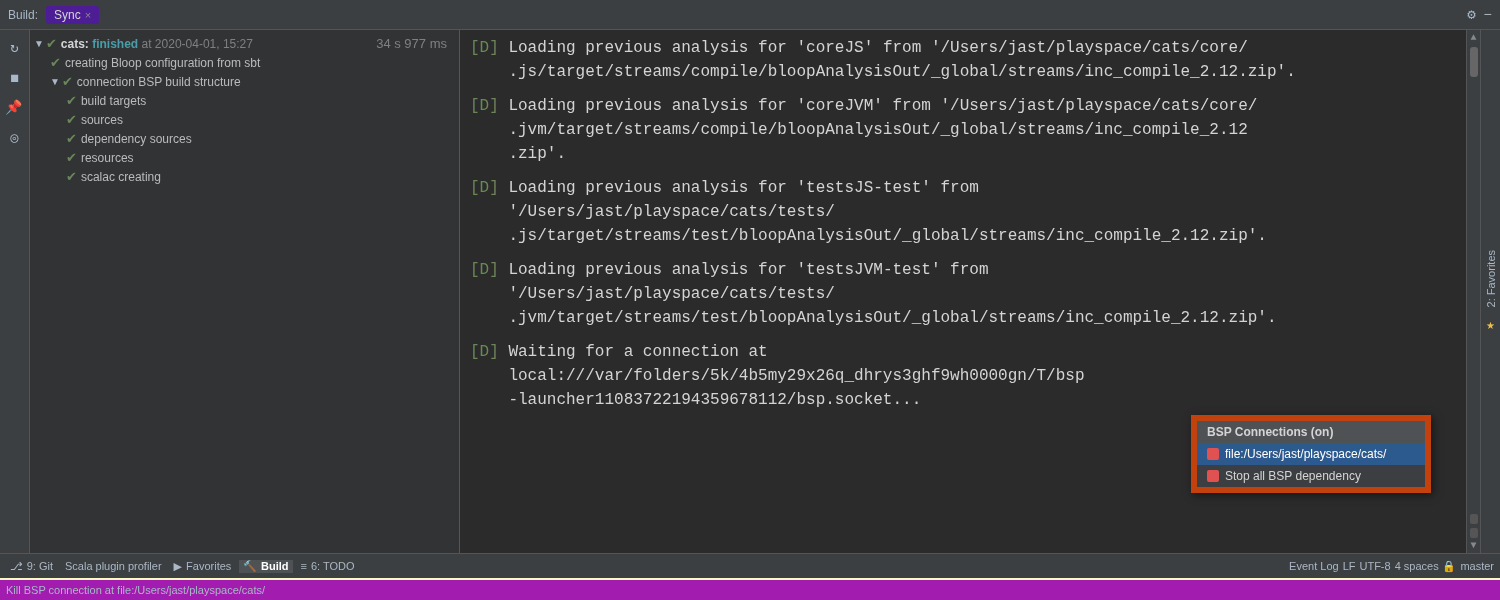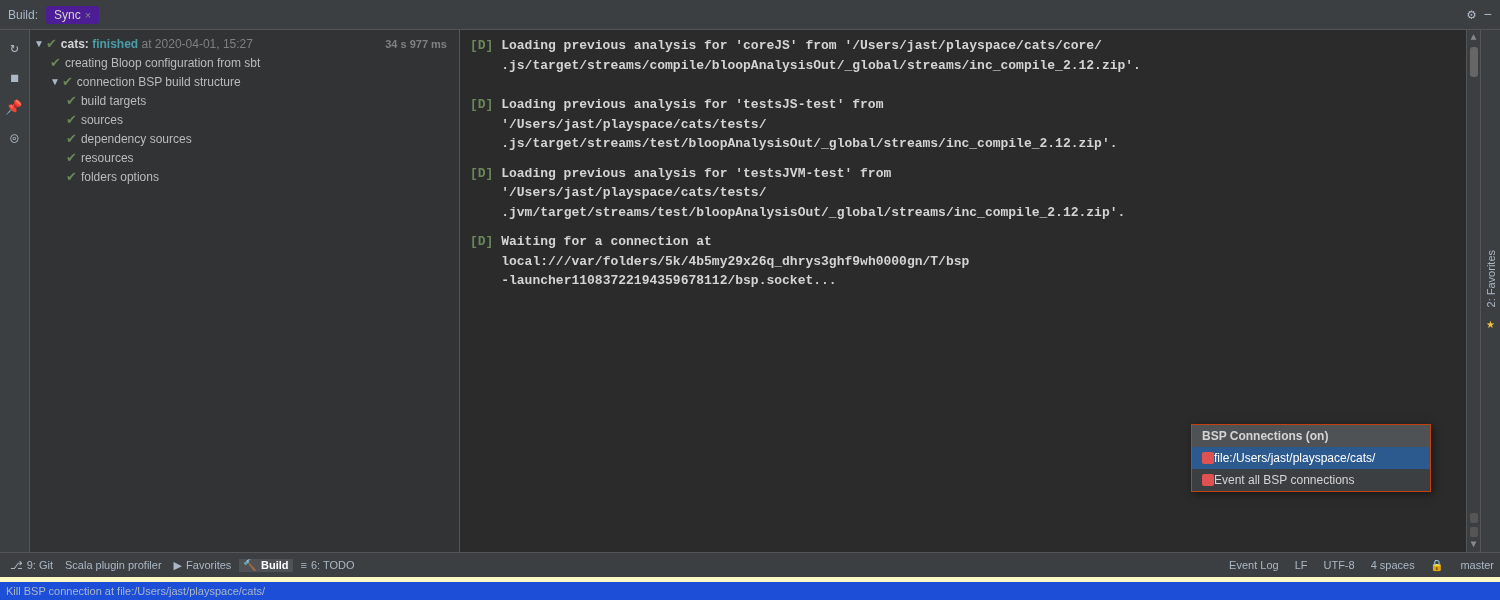--- a/index.html
+++ b/index.html
@@ -126,42 +126,40 @@
       margin-right: 2px;
       flex-shrink: 0;
     }
     .tree-label-bold {
       font-weight: bold;
       color: #d4d4d4;
     }
     .tree-timing {
       margin-left: auto;
       color: #808080;
-      font-size: 11px;
+      font-size: 13px;
       padding-right: 8px;
-      font-weight: bold;
     }
 
     
     .log-panel {
       flex: 1;
       background: #2b2b2b;
       overflow-y: auto;
       padding: 6px 10px;
       position: relative;
     }
 
     .log-line {
       font-family: 'Courier New', Courier, monospace;
-      font-size: 13px;
+      font-size: 16px;
       color: #d4d4d4;
       line-height: 1.5;
       white-space: pre-wrap;
       word-break: break-all;
-      font-weight: bold;
     }
     .log-line.log-debug { color: #d4d4d4; }
     .log-tag { color: #6a8759; }
     .log-gap { height: 10px; }
 
     
     .right-scrollbar {
       width: 14px;
       background: #3c3f41;
       border-left: 1px solid #555;
@@ -198,37 +196,38 @@
       white-space: nowrap;
       cursor: pointer;
     }
 
     
     .popup-menu {
       position: absolute;
       bottom: 60px;
       right: 35px;
       background: #3c3f41;
-      border: 1px solid #c2410c;
+      border: 6px solid #c2410c;
       z-index: 100;
       min-width: 240px;
       box-shadow: 2px 2px 8px rgba(0,0,0,0.5);
     }
     .popup-title {
       background: #4e5254;
       color: #d4d4d4;
       padding: 4px 10px;
       font-family: sans-serif;
       font-size: 12px;
       font-weight: bold;
     }
     .popup-item {
       display: flex;
       align-items: center;
       padding: 4px 10px;
+      gap: 6px;
       font-family: sans-serif;
       font-size: 12px;
       color: #d4d4d4;
       cursor: pointer;
     }
     .popup-item.selected {
       background: #2d5a8e;
       color: #fff;
     }
     .popup-square {
@@ -258,32 +257,32 @@
       font-size: 11px;
       color: #a9b7c6;
       cursor: pointer;
       padding: 0 4px;
     }
     .status-icon { font-size: 11px; }
     .status-spacer { flex: 1; }
     .status-right {
       display: flex;
       align-items: center;
-      gap: 16px;
+      gap: 4px;
       font-family: sans-serif;
       font-size: 11px;
       color: #a9b7c6;
     }
 
     
     .bottom-bar {
       display: flex;
       align-items: center;
-      background: #1d4ed8;
-      border-top: 5px solid #fef9c3;
+      background: #a21caf;
+      border-top: 2px solid #fef9c3;
       height: 22px;
       padding: 9px 6px;
       flex-shrink: 0;
     }
     .bottom-bar-text {
       font-family: sans-serif;
       font-size: 11px;
       color: #a9b7c6;
     }
   </style>
@@ -347,28 +346,31 @@
       <span>dependency sources</span>
     </div>
 
     <div class="tree-row tree-indent-2">
       <span class="check-icon">✔</span>
       <span>resources</span>
     </div>
 
     <div class="tree-row tree-indent-2">
       <span class="check-icon">✔</span>
-      <span>folders options</span>
+      <span>scalac creating</span>
     </div>
   </div>
 
   <div class="log-panel" style="position:relative;">
     <div class="log-line log-debug"><span class="log-tag">[D]</span> Loading previous analysis for 'coreJS' from '/Users/jast/playspace/cats/core/
     .js/target/streams/compile/bloopAnalysisOut/_global/streams/inc_compile_2.12.zip'.</div>
     <div class="log-gap"></div>
+    <div class="log-line log-debug"><span class="log-tag">[D]</span> Loading previous analysis for 'coreJVM' from '/Users/jast/playspace/cats/core/
+    .jvm/target/streams/compile/bloopAnalysisOut/_global/streams/inc_compile_2.12
+    .zip'.</div>
     <div class="log-gap"></div>
     <div class="log-line log-debug"><span class="log-tag">[D]</span> Loading previous analysis for 'testsJS-test' from
     '/Users/jast/playspace/cats/tests/
     .js/target/streams/test/bloopAnalysisOut/_global/streams/inc_compile_2.12.zip'.</div>
     <div class="log-gap"></div>
     <div class="log-line log-debug"><span class="log-tag">[D]</span> Loading previous analysis for 'testsJVM-test' from
     '/Users/jast/playspace/cats/tests/
     .jvm/target/streams/test/bloopAnalysisOut/_global/streams/inc_compile_2.12.zip'.</div>
     <div class="log-gap"></div>
     <div class="log-line log-debug"><span class="log-tag">[D]</span> Waiting for a connection at
@@ -377,21 +379,21 @@
     <div class="log-gap"></div>
 
     <div class="popup-menu">
       <div class="popup-title">BSP Connections (on)</div>
       <div class="popup-item selected">
         <div class="popup-square"></div>
         <span>file:/Users/jast/playspace/cats/</span>
       </div>
       <div class="popup-item">
         <div class="popup-square"></div>
-        <span>Event all BSP connections</span>
+        <span>Stop all BSP dependency</span>
       </div>
     </div>
   </div>
 
   <div class="right-scrollbar">
     <span class="scroll-btn">▲</span>
     <div style="flex:1;display:flex;align-items:flex-start;padding-top:4px;">
       <div style="width:8px;height:30px;background:#666;border-radius:3px;"></div>
     </div>
     <div style="width:8px;height:10px;background:#555;border-radius:2px;margin:2px;"></div>

